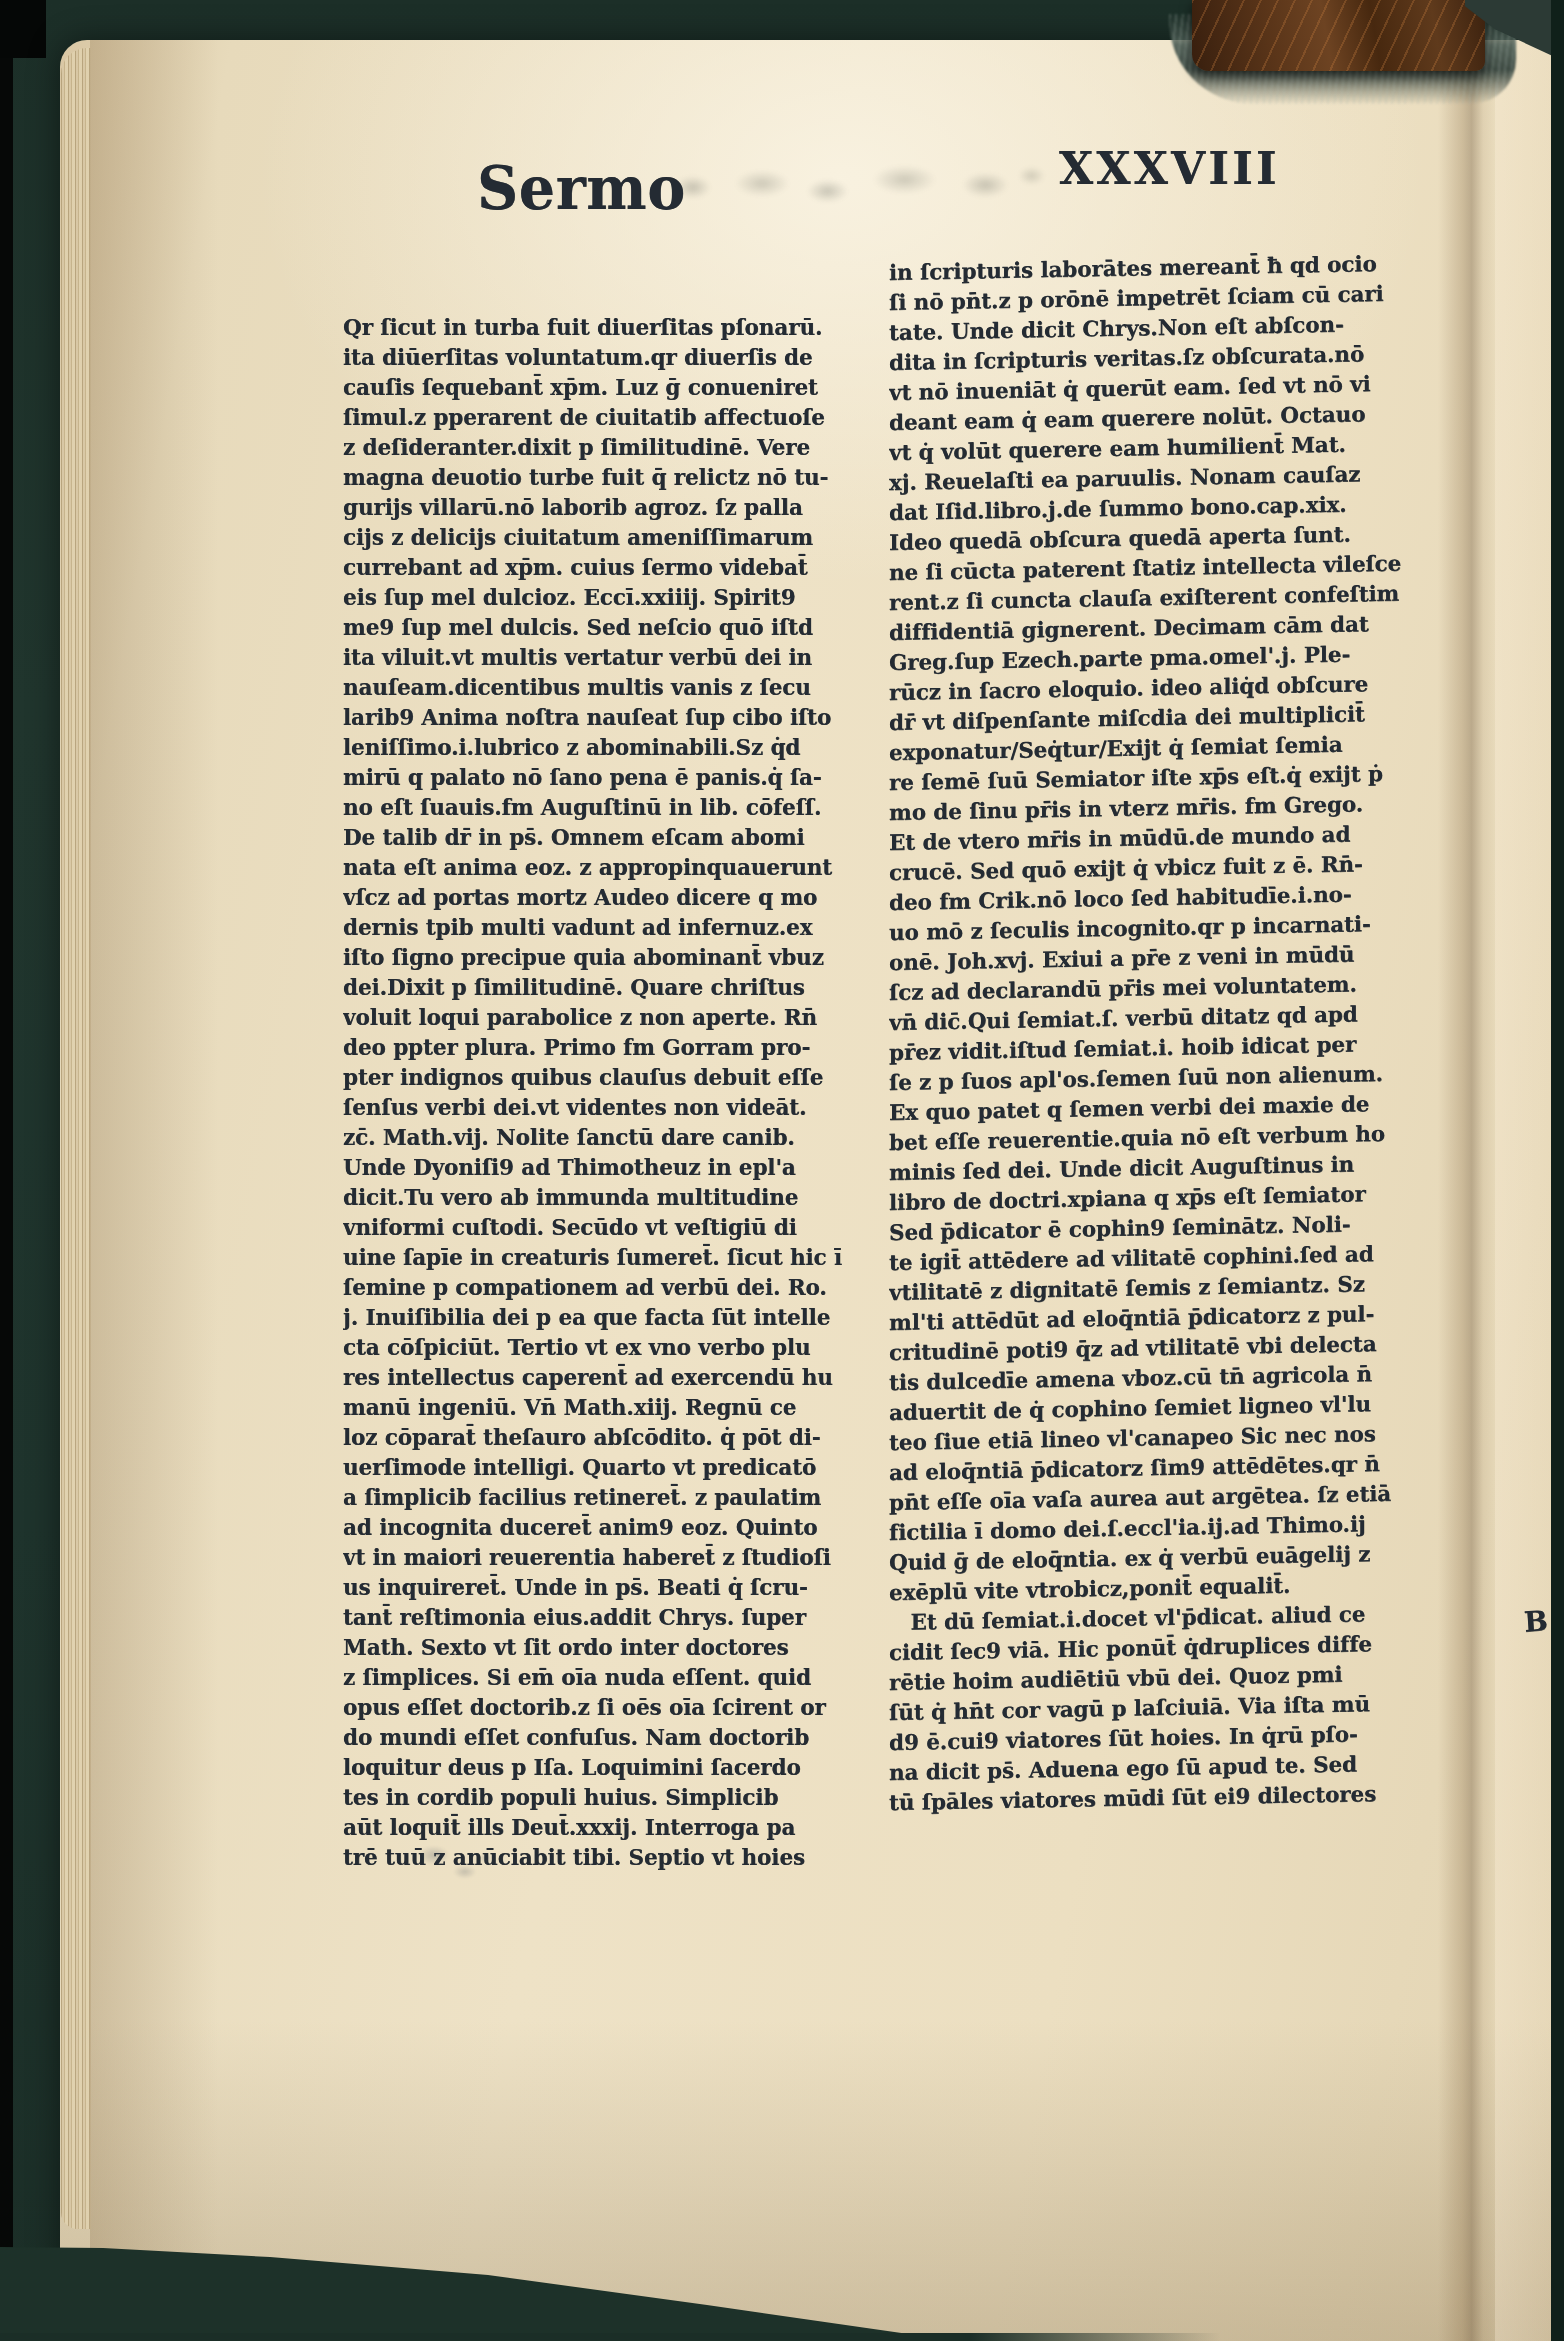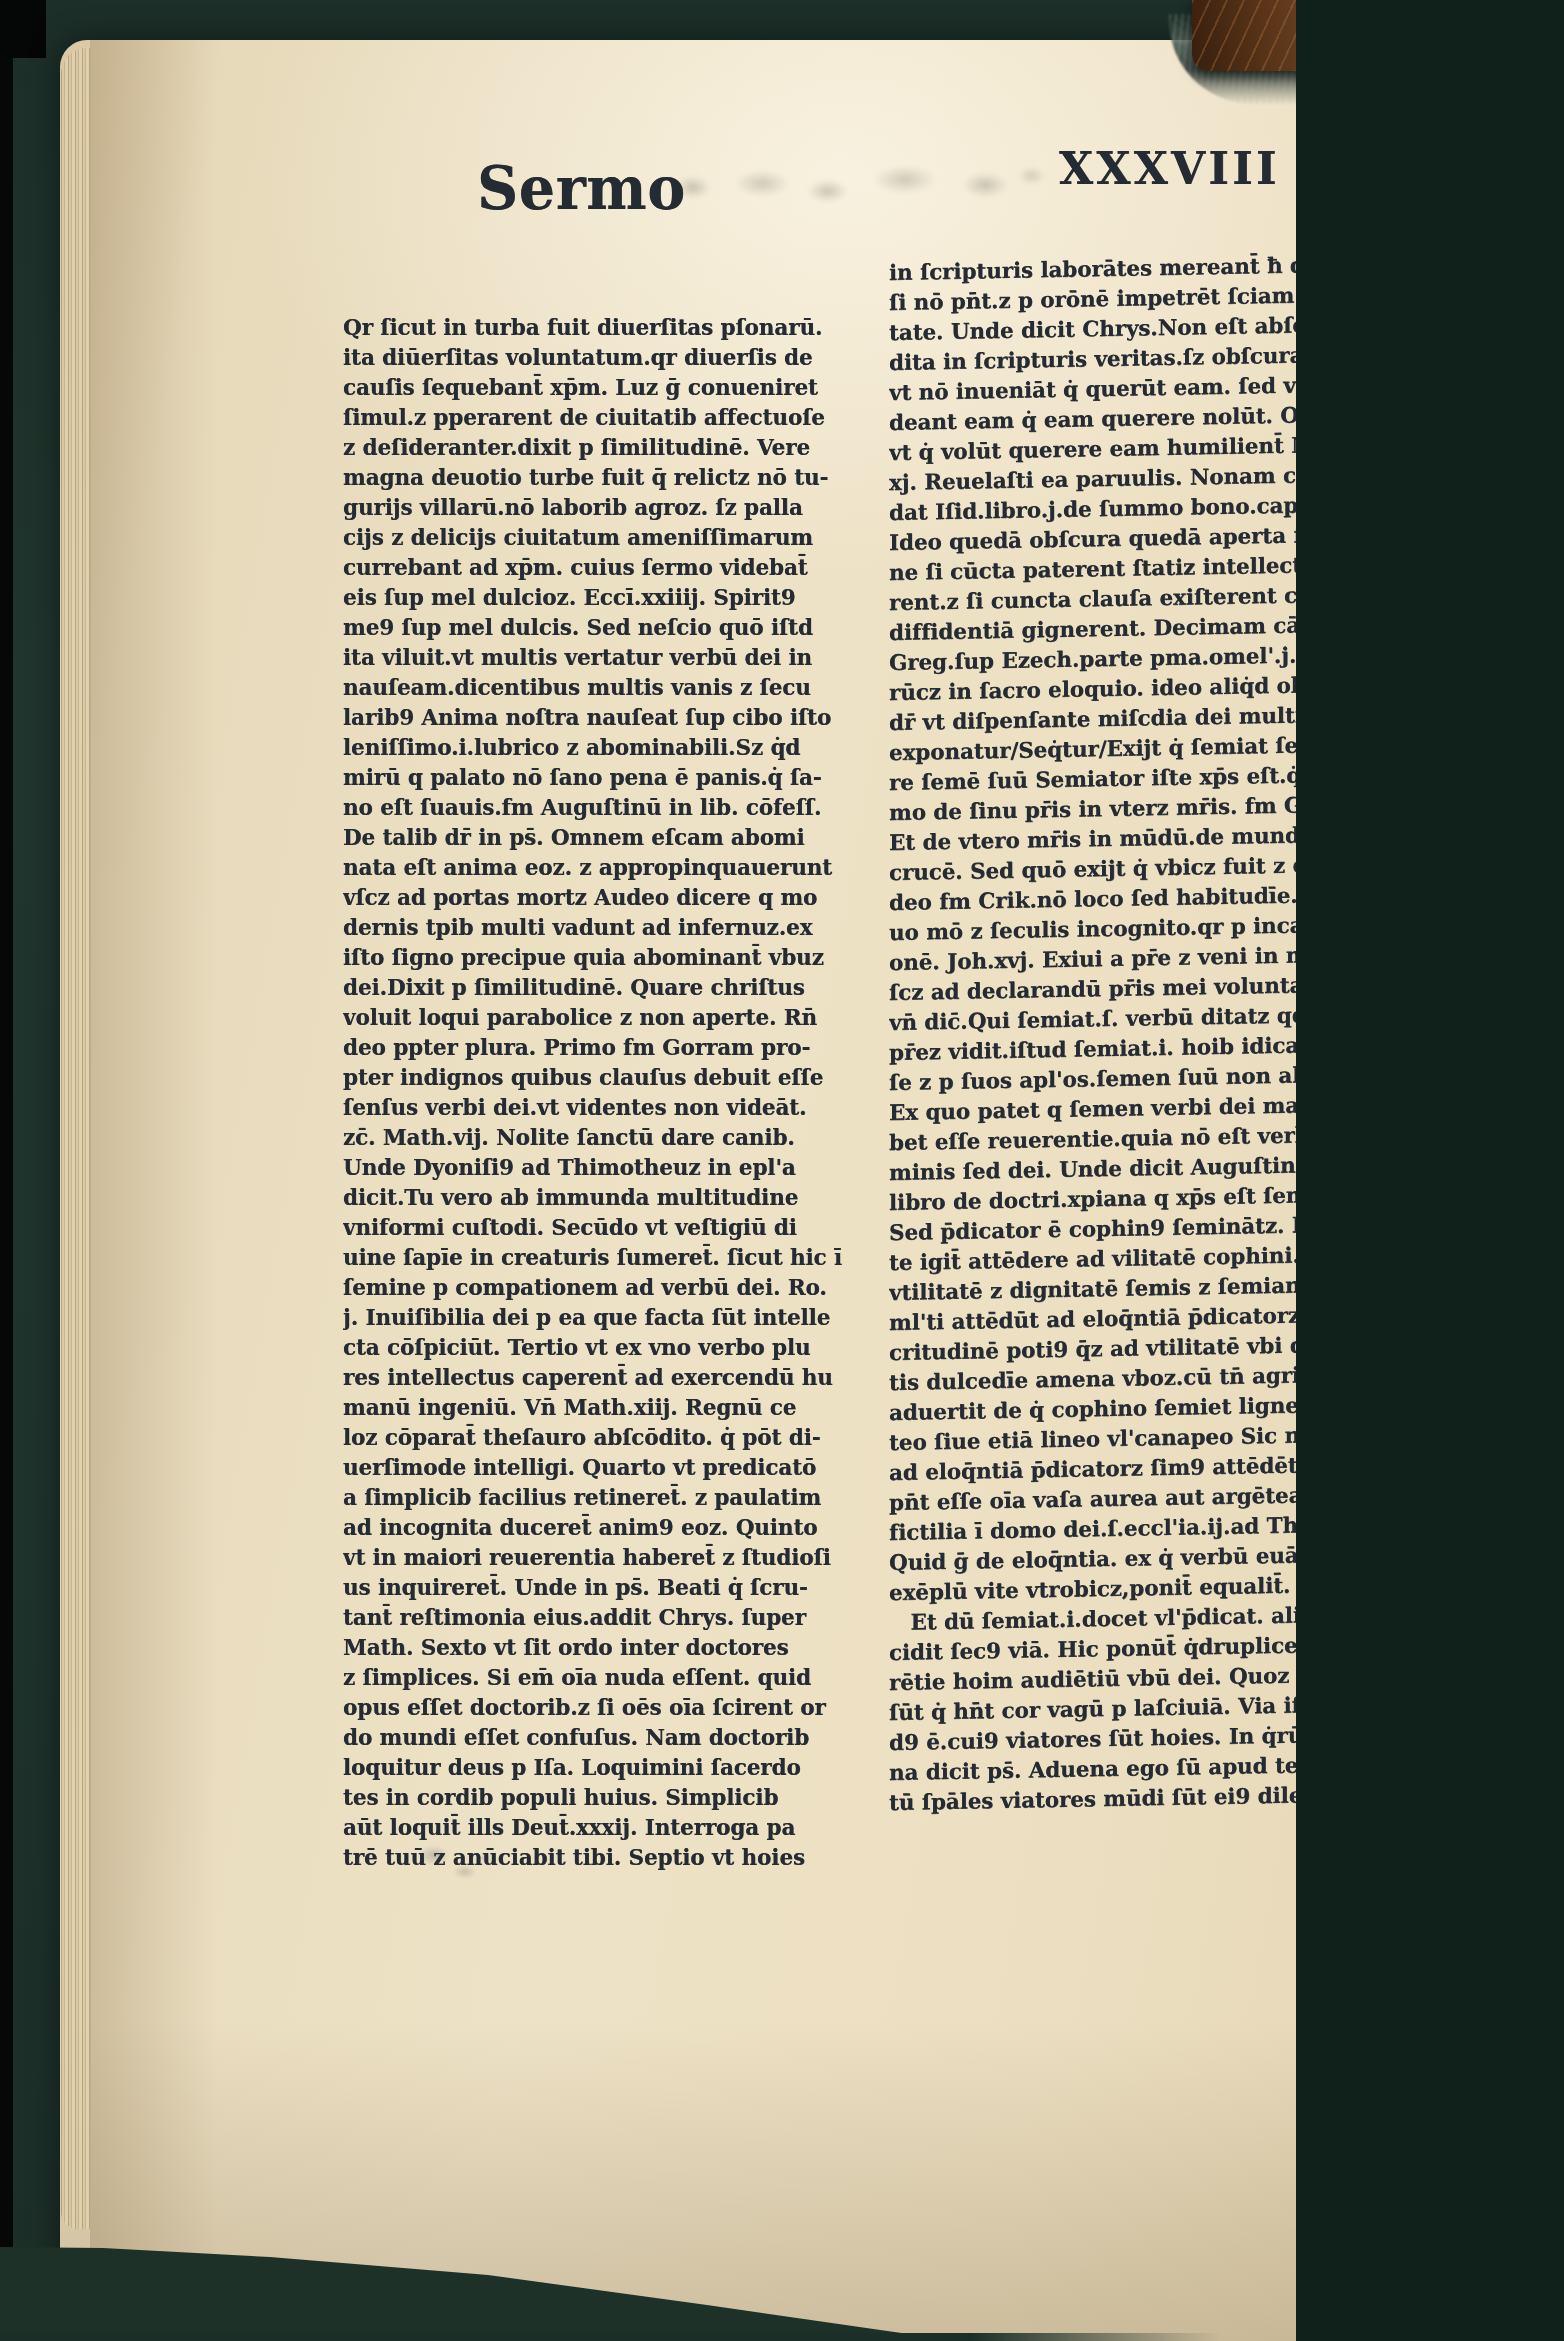--- a/index.html
+++ b/index.html
@@ -1,17 +1,17 @@
 <!DOCTYPE html>
 <html style="font-size:10.3px"><head>
 <meta charset="utf-8">
 <title>Sermo XXXVIII</title>
 <style>
   html,body{margin:0;padding:0;background:#10201a;}
-  #scene{position:relative;width:1296px;height:2342px;overflow:hidden;
+  #scene{position:relative;width:1551px;height:2342px;overflow:hidden;
          font-family:"DejaVu Serif","Liberation Serif",serif;}
   .abs{position:absolute;}
 
   
   #backdrop{left:0;top:0;width:1565px;height:2342px;
     background:linear-gradient(180deg,#1c2f28 0%,#20352d 30%,#1e332c 65%,#1b2e27 100%);}
   #left-strip{left:0;top:0;width:13px;height:2342px;background:#060807;}
   #topleft-block{left:0;top:0;width:46px;height:58px;background:#050706;}
 
   

